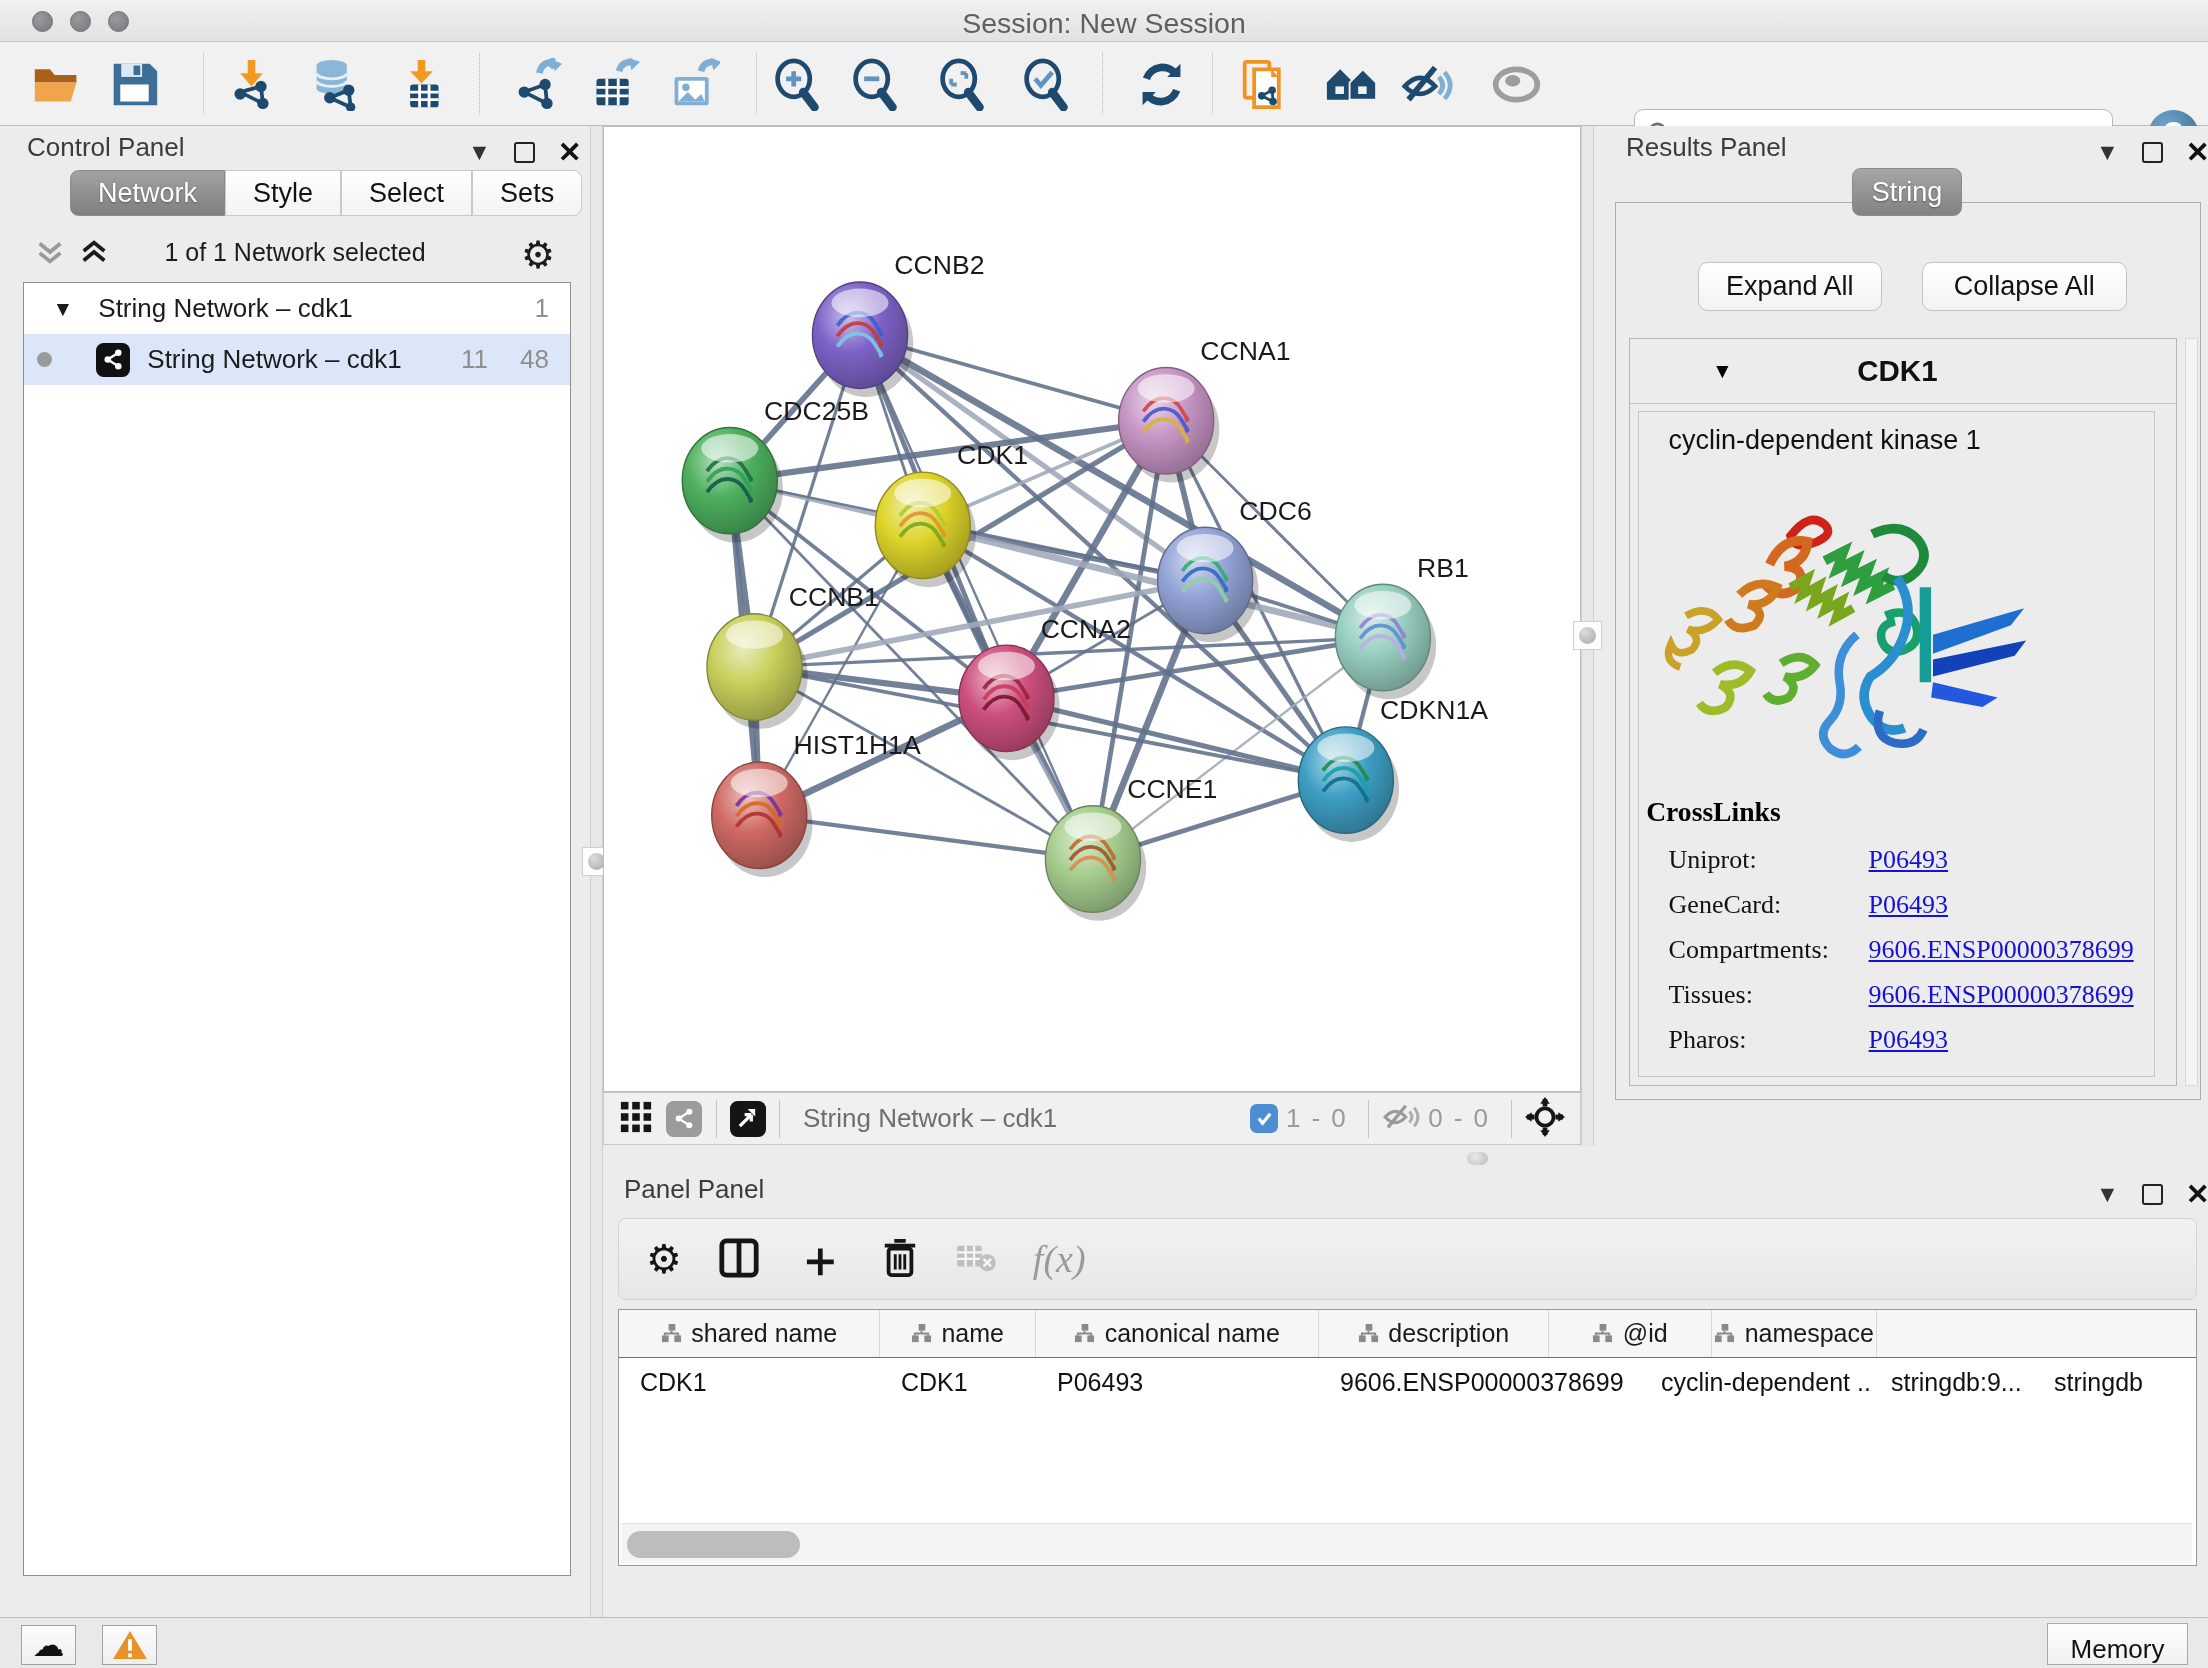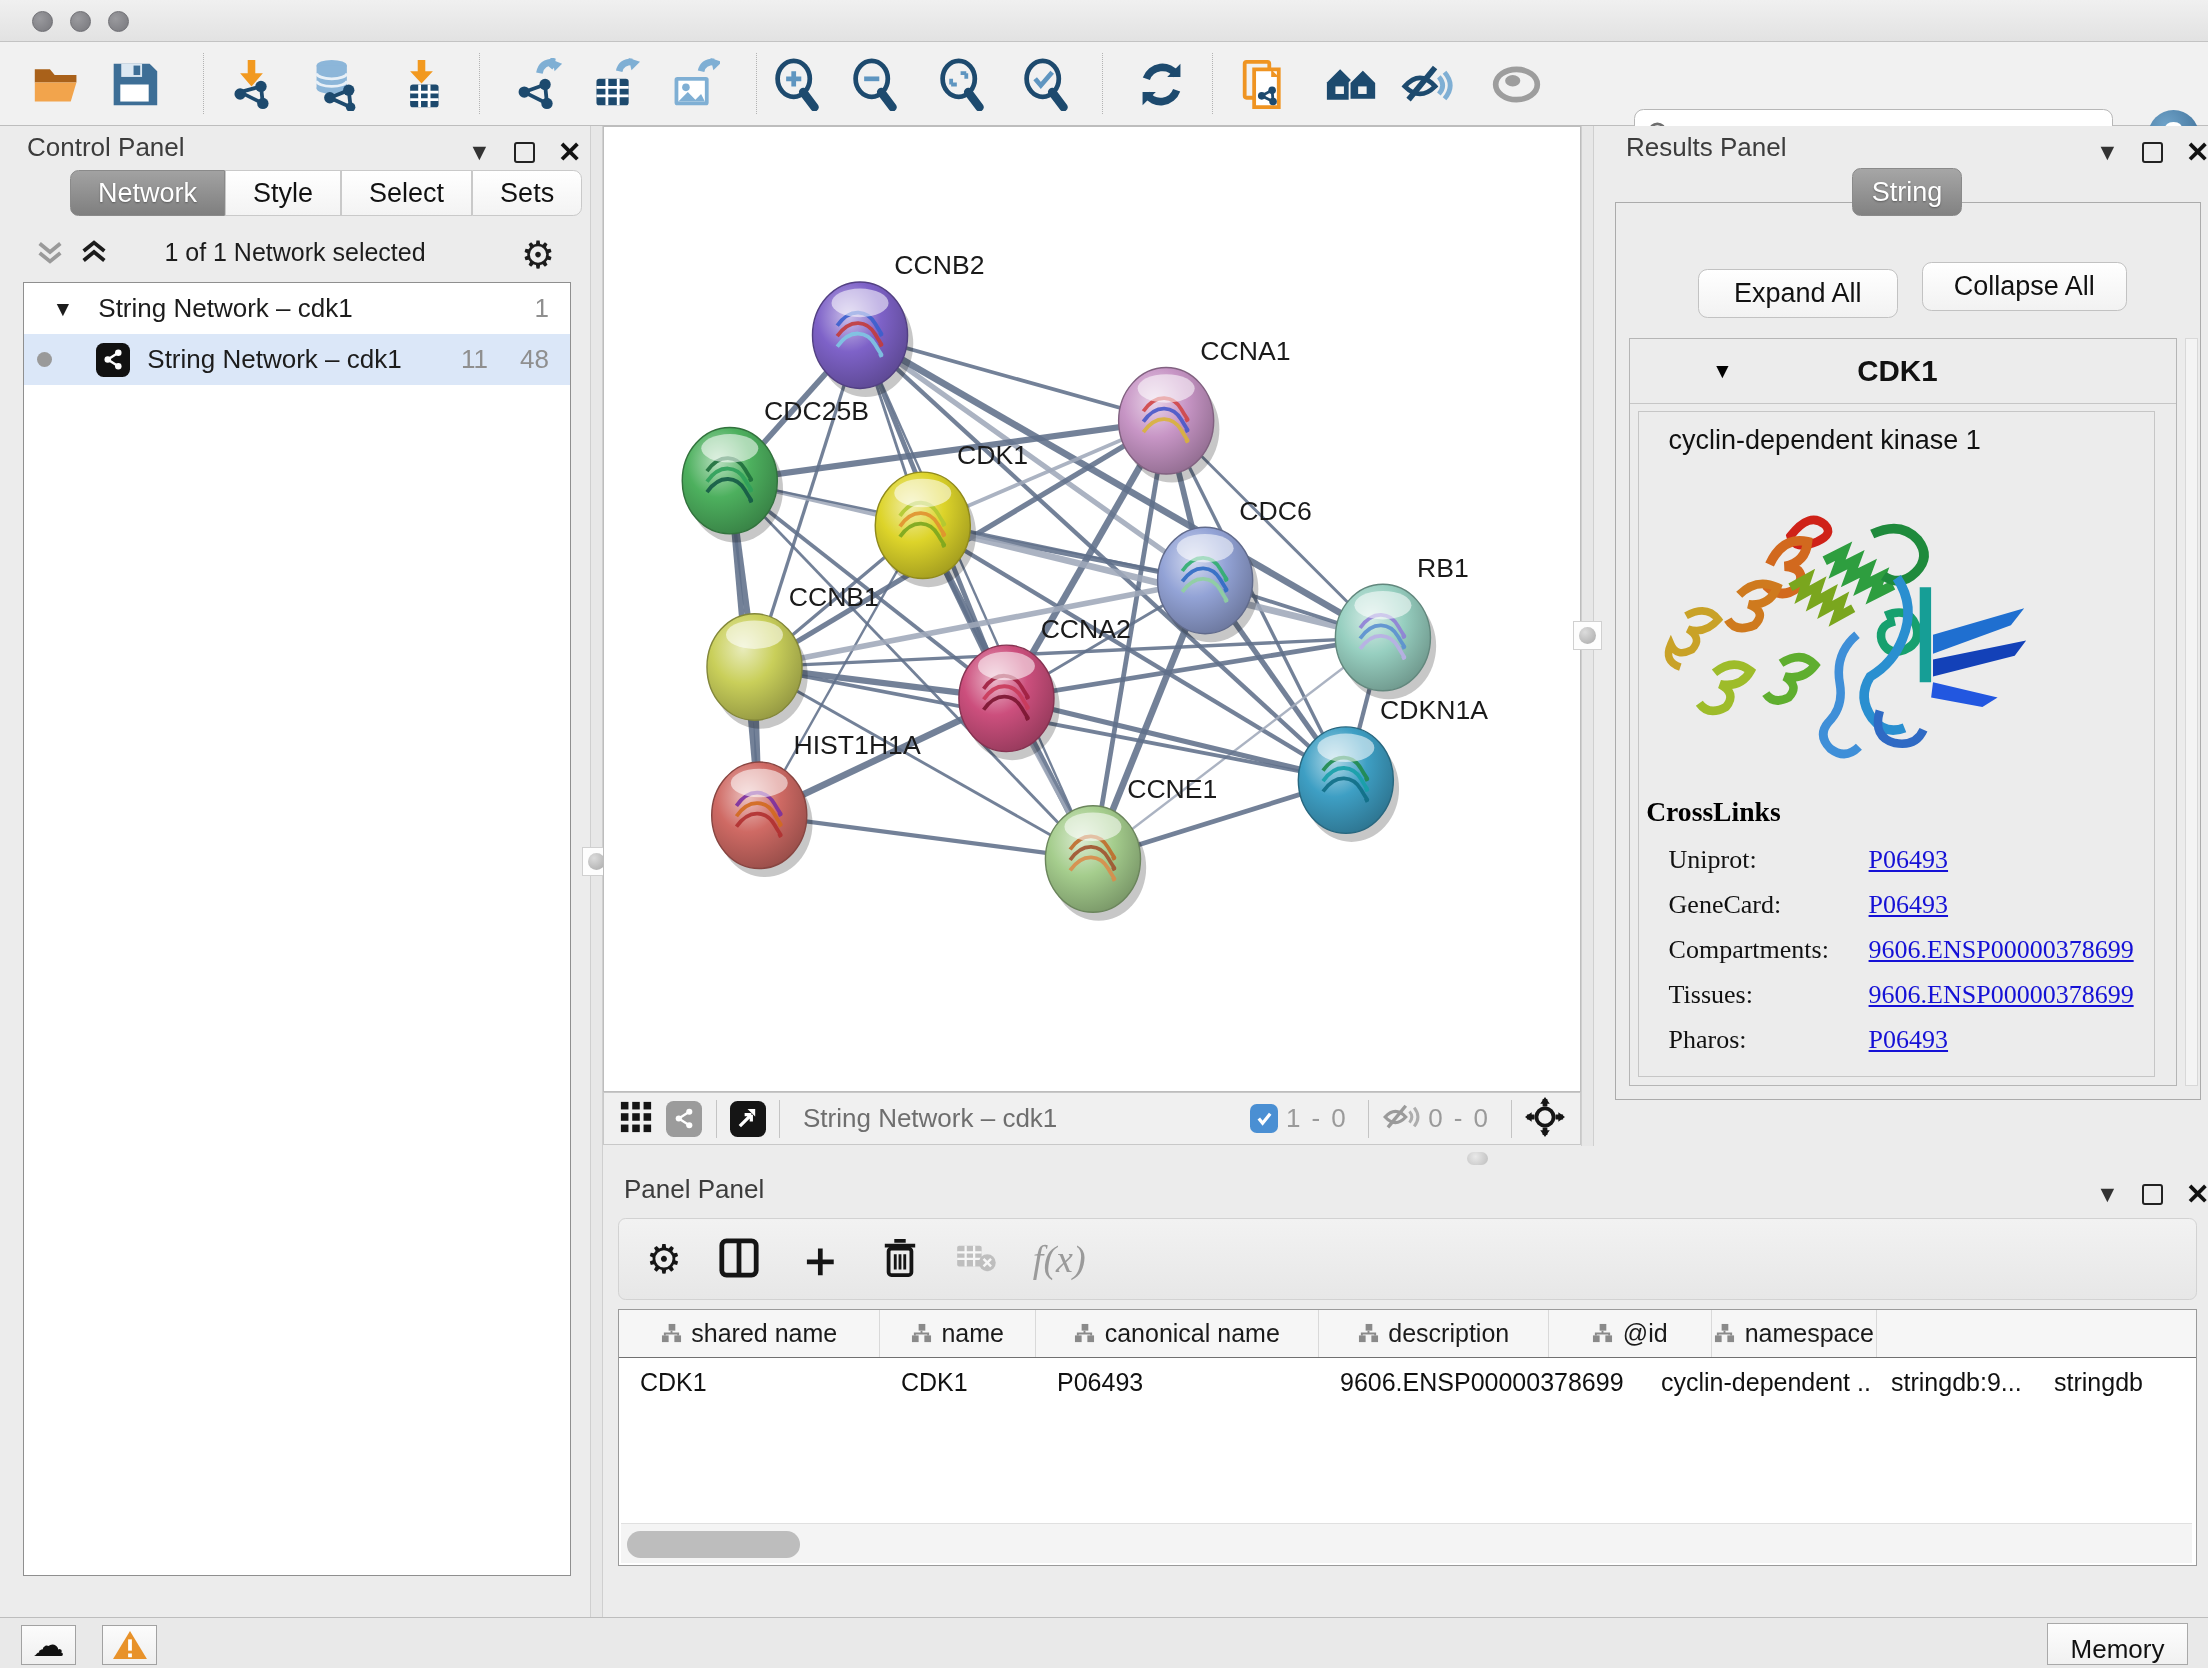--- a/index.html
+++ b/index.html
@@ -82,20 +82,21 @@
 </style>
 </head>
 <body>
 
 <div id="app">
 
   <div class="abs" id="titlebar">
     <span class="abs traffic" style="left:32px"></span>
     <span class="abs traffic" style="left:70px"></span>
     <span class="abs traffic" style="left:108px"></span>
+    <div class="abs" id="title-text">Session: New Session</div>
   </div>
 
   <div class="abs" id="toolbar">
     <div class="abs tbtn" style="left:30px">
       <svg width="53" height="53" viewBox="0 0 56 56">
           <path d="M4 12 h16 l5 6 h23 v8 H4z" fill="#a9611a"></path>
           <path d="M4 26 h44 l-6 20 H4z" fill="#f2a44c"></path>
         </svg>
     </div>
     <div class="abs tbtn" style="left:107px">
@@ -593,21 +594,21 @@
 
   <div class="abs" id="results-panel">
     <span class="abs panel-title" style="left:17px;top:5.7px">Results Panel</span>
     <div class="abs win-ctrl" style="left:487px;top:9.5px">
       <span class="wc-caret">▼</span>
       <span class="wc-square"></span>
       <span class="wc-x">✕</span>
     </div>
     <div class="abs" id="string-tab">String</div>
     <div class="abs" id="rp-outer">
-      <div class="abs rp-btn" style="left:82px;top:66px;width:200px">Expand All</div>
+      <div class="abs rp-btn" style="left:82px;top:59px;width:184px">Expand All</div>
       <div class="abs rp-btn" style="left:306px;top:59px;width:205px">Collapse All</div>
       <div class="abs" id="rp-inner">
         <div id="cdk1-row">
           <span style="margin-left:82px;font-size:21px">▼</span>
           <span id="cdk1-name" style="margin:0 auto;padding-right:114px">CDK1</span>
         </div>
         <div id="rp-desc-box">
           <div class="abs" style="left:30px;top:13.3px" id="rp-desc">cyclin-dependent kinase 1</div>
           <svg class="abs" style="left:9.5px;top:61px" width="399" height="314" viewBox="0 0 420 330">
             <path d="M150 66 q20 -26 36 -12 q10 10 -8 18 q-24 10 -28 -6z" fill="none" stroke="#cf2218" stroke-width="9"></path>

